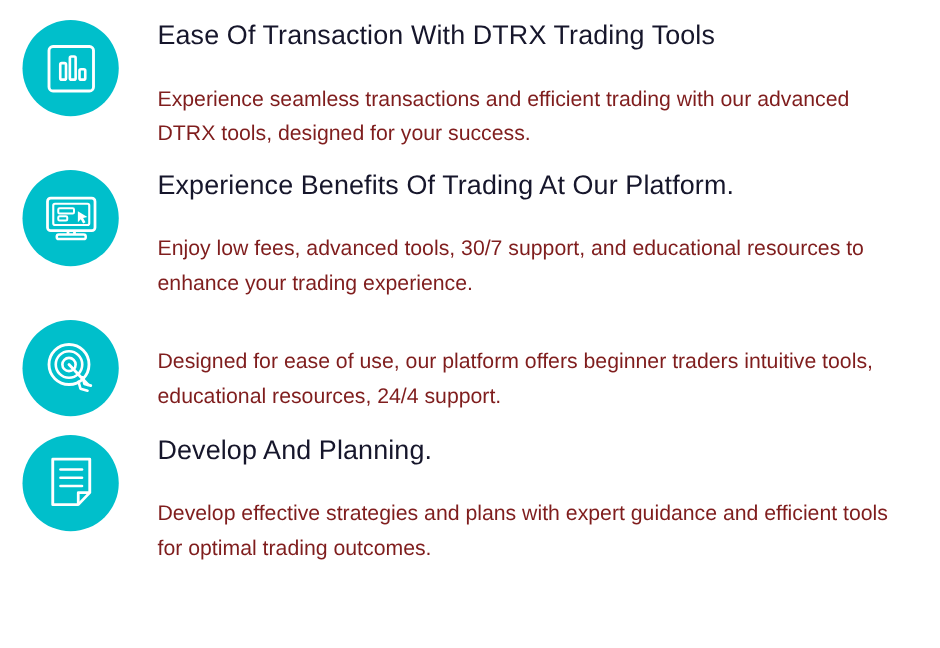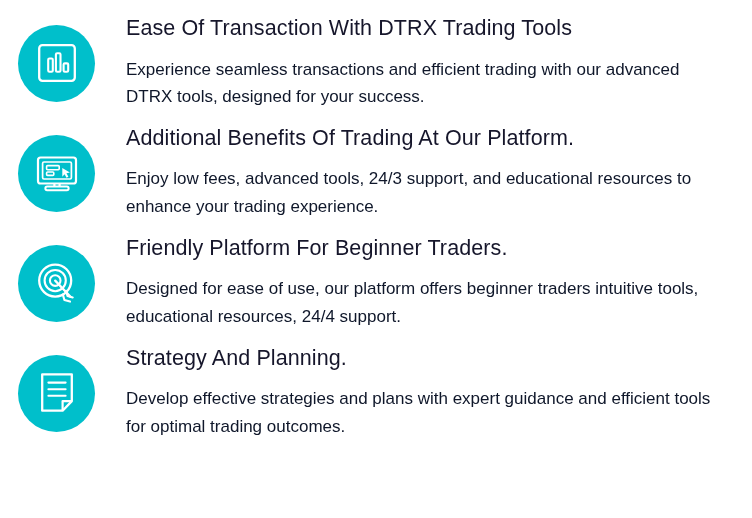--- a/index.html
+++ b/index.html
@@ -17,21 +17,21 @@
 
   .feature-list {
     display: flex;
     flex-direction: column;
     padding: 12px 0 0 0;
     box-sizing: border-box;
   }
 
   .feature-row {
     display: flex;
-    align-items: center;
+    align-items: flex-start;
     padding: 0 0 0 18px;
     margin-bottom: 11px;
   }
 
   .icon-badge {
     flex: 0 0 auto;
     width: 77px;
     height: 77px;
     border-radius: 50%;
     background: #00bfcb;
@@ -57,26 +57,26 @@
     font-family: "Liberation Sans", sans-serif;
     font-size: 21.5px;
     line-height: 1.28;
     font-weight: 500;
     letter-spacing: 0.1px;
     color: #16162b;
     padding-top: 3px;
   }
 
   .feature-desc {
-    margin: 13px 0 0 0;
+    margin: 23px 0 0 0;
     font-family: "Liberation Sans", sans-serif;
     font-size: 17px;
     line-height: 1.63;
     font-weight: 400;
-    color: #0f172a;
+    color: #7f1d1d;
     max-width: 600px;
   }
 </style>
 </head>
 <body>
 
 <div class="feature-list">
 
   <div class="feature-row">
     <div class="icon-badge">
@@ -104,55 +104,54 @@
           <rect x="11.6" y="14.6" width="12.6" height="4.2" rx="1" stroke="#ffffff" stroke-width="1.6"></rect>
           <rect x="11.6" y="21" width="7.2" height="3.4" rx="1" stroke="#ffffff" stroke-width="1.6"></rect>
           <path d="M27.3 16.9l7.6 4.6-3.4 0.8 1.9 3.5-1.9 1-1.9-3.5-2.3 2.4z" fill="#ffffff"></path>
           <path d="M19.4 32.5v3.4" stroke="#ffffff" stroke-width="2.2"></path>
           <path d="M24.6 32.5v3.4" stroke="#ffffff" stroke-width="2.2"></path>
           <rect x="10.4" y="35.6" width="23.2" height="3.6" rx="1.7" stroke="#ffffff" stroke-width="2"></rect>
         </svg>
       </span>
     </div>
     <div class="feature-text">
-      <h3 class="feature-title">Additional Benefits Of Trading At Our Platform.</h3>
-      <p class="feature-desc">Enjoy low fees, advanced tools, 24/3 support, and educational resources to enhance your trading experience.</p>
+      <h3 class="feature-title">Experience Benefits Of Trading At Our Platform.</h3>
+      <p class="feature-desc">Enjoy low fees, advanced tools, 30/7 support, and educational resources to enhance your trading experience.</p>
     </div>
   </div>
 
   <div class="feature-row">
     <div class="icon-badge">
       <span>
         <svg width="44" height="44" viewBox="0 0 44 44" fill="none" xmlns="http://www.w3.org/2000/svg">
           <circle cx="20.2" cy="19.6" r="16" stroke="#ffffff" stroke-width="2.3"></circle>
           <circle cx="20.2" cy="19.6" r="10.6" stroke="#ffffff" stroke-width="2.1"></circle>
           <circle cx="20.2" cy="19.6" r="5.3" stroke="#ffffff" stroke-width="2.1"></circle>
           <path d="M20.2 19.6L35.5 35.8" stroke="#ffffff" stroke-width="2.3" stroke-linecap="round"></path>
           <path d="M27.8 33.4l1.6 5.6 5.6 1.6" stroke="#ffffff" stroke-width="2.1" stroke-linejoin="round" stroke-linecap="round"></path>
           <path d="M31.1 29.9l1.4 5.2 5.2 1.4" stroke="#ffffff" stroke-width="2.1" stroke-linejoin="round" stroke-linecap="round"></path>
         </svg>
       </span>
     </div>
     <div class="feature-text">
-      <h3 class="feature-title">Friendly Platform For Beginner Traders.</h3>
       <p class="feature-desc">Designed for ease of use, our platform offers beginner traders intuitive tools, educational resources, 24/4 support.</p>
     </div>
   </div>
 
   <div class="feature-row">
     <div class="icon-badge">
       <span>
         <svg width="40" height="44" viewBox="0 0 40 44" fill="none" xmlns="http://www.w3.org/2000/svg">
           <path d="M5.2 3.3h29.6v26.8l-9.2 9.6H5.2z" stroke="#ffffff" stroke-width="2.3" stroke-linejoin="round"></path>
           <path d="M25.6 39.7V30.1h9.2" stroke="#ffffff" stroke-width="2.2" stroke-linejoin="round"></path>
           <path d="M11.4 11.6h17.2" stroke="#ffffff" stroke-width="2.1" stroke-linecap="round"></path>
           <path d="M11.4 18.2h17.2" stroke="#ffffff" stroke-width="2.1" stroke-linecap="round"></path>
           <path d="M11.4 24.8h17.2" stroke="#ffffff" stroke-width="2.1" stroke-linecap="round"></path>
         </svg>
       </span>
     </div>
     <div class="feature-text">
-      <h3 class="feature-title">Strategy And Planning.</h3>
+      <h3 class="feature-title">Develop And Planning.</h3>
       <p class="feature-desc">Develop effective strategies and plans with expert guidance and efficient tools for optimal trading outcomes.</p>
     </div>
   </div>
 
 </div>
 
 </body></html>

